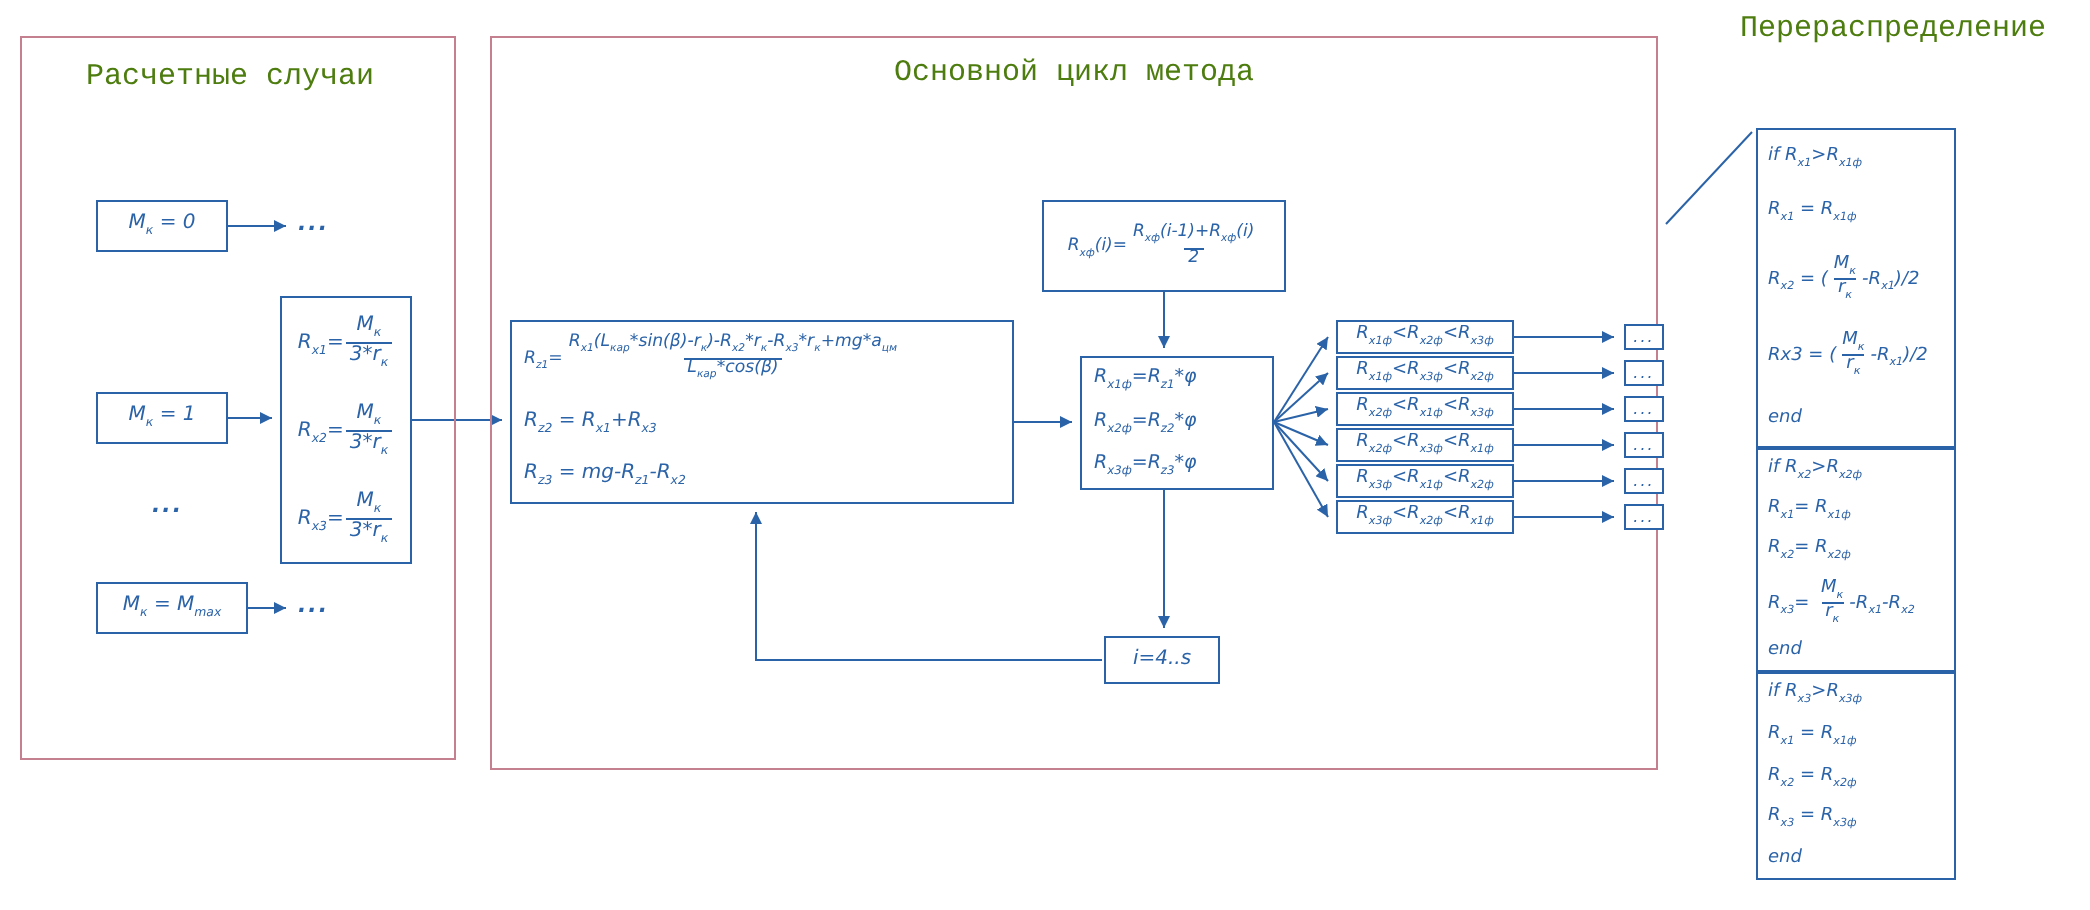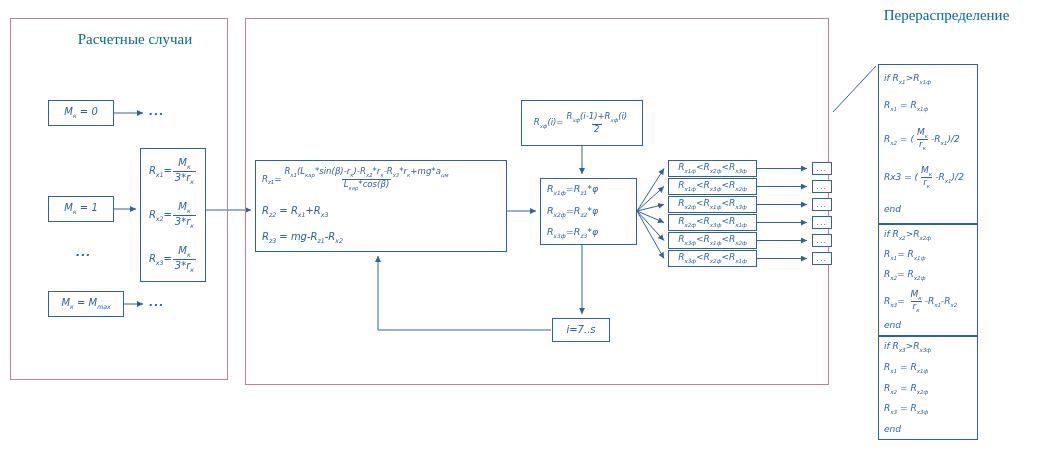--- a/index.html
+++ b/index.html
@@ -1,21 +1,21 @@
 <!DOCTYPE html>
 <html style="--ink: #2b63a8; --frame: #c4808f;"><head>
 <meta charset="utf-8">
 <style>
   *{margin:0;padding:0;box-sizing:border-box}
   body{background:#fff}
   .canvas{position:relative;width:1045px;height:455px;background:#ffffff;
           font-family:"DejaVu Sans",sans-serif;overflow:hidden}
   .arrows{position:absolute;left:0;top:0;pointer-events:none}
   .panel{position:absolute;border:1px solid var(--frame,#c4808f);background:transparent}
-  .title{position:absolute;font-family:Liberation Serif, serif;font-size:15px;color:#0369a1;
+  .title{position:absolute;font-family:Liberation Mono, monospace;font-size:15px;color:#4d7c0f;
          text-align:center;line-height:1.25}
   .bbox{position:absolute;border:1px solid var(--ink,#2b63a8);color:var(--ink,#2b63a8);
         background:#fff;font-style:italic;font-size:10px;display:flex;align-items:center;
         justify-content:center;line-height:1.2;white-space:nowrap}
   .col{flex-direction:column;justify-content:space-around}
   .la{align-items:flex-start;padding-left:6px}
   .sys1{font-size:8.6px}
   .avg{font-size:8.5px}
   .phi{font-size:9.5px}
   .cond{font-size:9px}
@@ -61,21 +61,22 @@
       <line x1="757" y1="222.5" x2="807" y2="222.5" marker-end="url(#ah)"></line>
       <line x1="757" y1="240.5" x2="807" y2="240.5" marker-end="url(#ah)"></line>
       <line x1="757" y1="258.5" x2="807" y2="258.5" marker-end="url(#ah)"></line>
       <line x1="833" y1="112" x2="876" y2="66"></line>
     </g>
   </svg>
 
   <div class="panel" style="left:10px;top:18px;width:218px;height:362px"></div>
   <div class="panel" style="left:245px;top:18px;width:584px;height:367px"></div>
 
-  <div class="title" style="left:26px;top:30px;width:218px">Расчетные случаи</div>
+  <div class="title" style="left:6px;top:30px;width:218px">Расчетные случаи</div>
+  <div class="title" style="left:245px;top:28px;width:584px">Основной цикл метода</div>
   <div class="title" style="left:848px;top:6px;width:197px">
     <div>Перераспределение</div>
   </div>
 
   <div class="bbox" style="left:48px;top:100px;width:66px;height:26px">
     <span>M<sub>к</sub> = 0</span>
   </div>
   <div class="bbox" style="left:48px;top:196px;width:66px;height:26px">
     <span>M<sub>к</sub> = 1</span>
   </div>
@@ -156,21 +157,21 @@
     <span>...</span>
   </div>
   <div class="bbox dotbox" style="left:812px;top:234px;width:20px;height:13px">
     <span>...</span>
   </div>
   <div class="bbox dotbox" style="left:812px;top:252px;width:20px;height:13px">
     <span>...</span>
   </div>
 
   <div class="bbox" style="left:552px;top:318px;width:58px;height:24px">
-    <span>i=7..s</span>
+    <span>i=4..s</span>
   </div>
 
   <div class="bbox col la rbox" style="left:878px;top:64px;width:100px;height:160px">
     <div>if R<sub>х1</sub>&gt;R<sub>х1ф</sub></div>
     <div>R<sub>х1</sub> = R<sub>х1ф</sub></div>
     <div>R<sub>х2</sub> = (<span class="frac">
           <span class="num">M<sub>к</sub></span>
           <span class="den">r<sub>к</sub></span>
         </span>-R<sub>х1</sub>)/2</div>
     <div>Rх3 = (<span class="frac">

